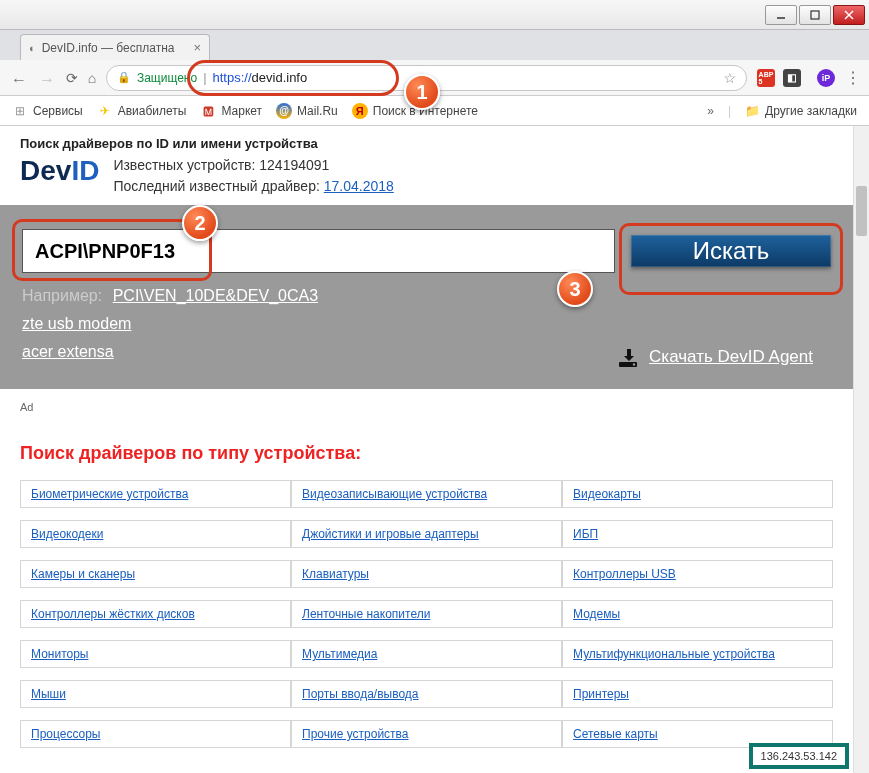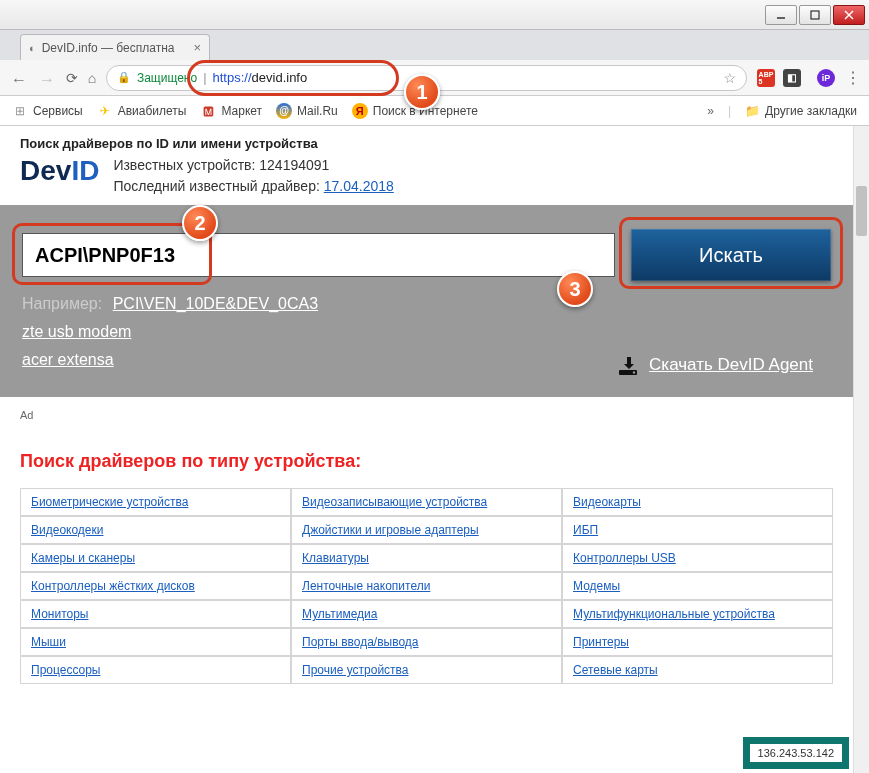--- a/index.html
+++ b/index.html
@@ -62,41 +62,41 @@
 .logo .id { color:#1f5fbf;}
 .meta { font-size:14px; color:#333; line-height:1.5;}
 .meta a { color:#1a5fbf; text-decoration:underline;}
 
 
 .search-block { background:#9a9a9a; padding:24px 22px 18px; position:relative;}
 .search-row { display:flex; gap:16px; align-items:center;}
 .search-input-wrap { position:relative; flex:1;}
 .search-input { width:100%; height:44px; font-size:20px; font-family:Arial; font-weight:bold; padding:0 12px; border:1px solid #555; background:#fff;}
 .search-btn-wrap { position:relative;}
-.search-btn { width:200px; height:52px; background:linear-gradient(#1e629d,#0d3a66); color:#fff; font-size:20px; border:none; box-shadow:inset 0 0 0 1px rgba(255,255,255,.15), 0 2px 4px rgba(0,0,0,.4);}
+.search-btn { width:200px; height:32px; background:linear-gradient(#1e629d,#0d3a66); color:#fff; font-size:24px; border:none; box-shadow:inset 0 0 0 1px rgba(255,255,255,.15), 0 2px 4px rgba(0,0,0,.4);}
 .examples { margin-top:14px; font-size:16px; color:#ddd;}
 .examples .lbl { color:#ccc; margin-right:6px;}
 .examples a { color:#fff; text-decoration:underline; display:inline-block; margin-bottom:10px;}
 .download-agent { position:absolute; right:40px; bottom:22px; display:flex; align-items:center; gap:10px;}
 .download-agent .dl-ico { width:22px; height:18px; position:relative;}
 .download-agent a { color:#fff; text-decoration:underline; font-size:17px;}
 
 
 .ring { position:absolute; border:3px solid #d43a1f; border-radius:10px; pointer-events:none;}
 .marker { position:absolute; width:36px; height:36px; border-radius:50%; background:radial-gradient(circle at 35% 30%, #ff8a57, #e24a1a 70%); border:2px solid #fff; box-shadow:0 2px 5px rgba(0,0,0,.4); color:#fff; font-size:20px; font-weight:bold; display:flex; align-items:center; justify-content:center; z-index:50;}
 
 .ad-label { padding:12px 20px 0; font-size:11px; color:#666;}
 
 .section-title { color:#e22; font-size:18px; font-weight:bold; padding:30px 20px 16px;}
 .cat-grid { padding:0 20px 20px;}
-.cat-row { display:flex; margin-bottom:0;}
+.cat-row { display:flex; margin-bottom:12px;}
 .cat-cell { flex:1; border:1px solid #d5d5d5; padding:6px 10px; font-size:12px;}
 .cat-cell a { color:#1a5fbf; text-decoration:underline;}
 
-.ip-badge { position:absolute; right:20px; bottom:4px; background:#fff; border:7px solid #0f766e; padding:3px 8px; font-size:11px; color:#333;}
+.ip-badge { position:absolute; right:20px; bottom:4px; background:#fff; border:4px solid #0f766e; padding:3px 8px; font-size:11px; color:#333;}
 </style>
 </head>
 <body>
 
 <div class="win-titlebar">
   <div class="win-btn">
       <svg viewBox="0 0 10 10">
         <line x1="1" y1="8" x2="9" y2="8" stroke="#333" stroke-width="1.5"></line>
       </svg>
     </div>

